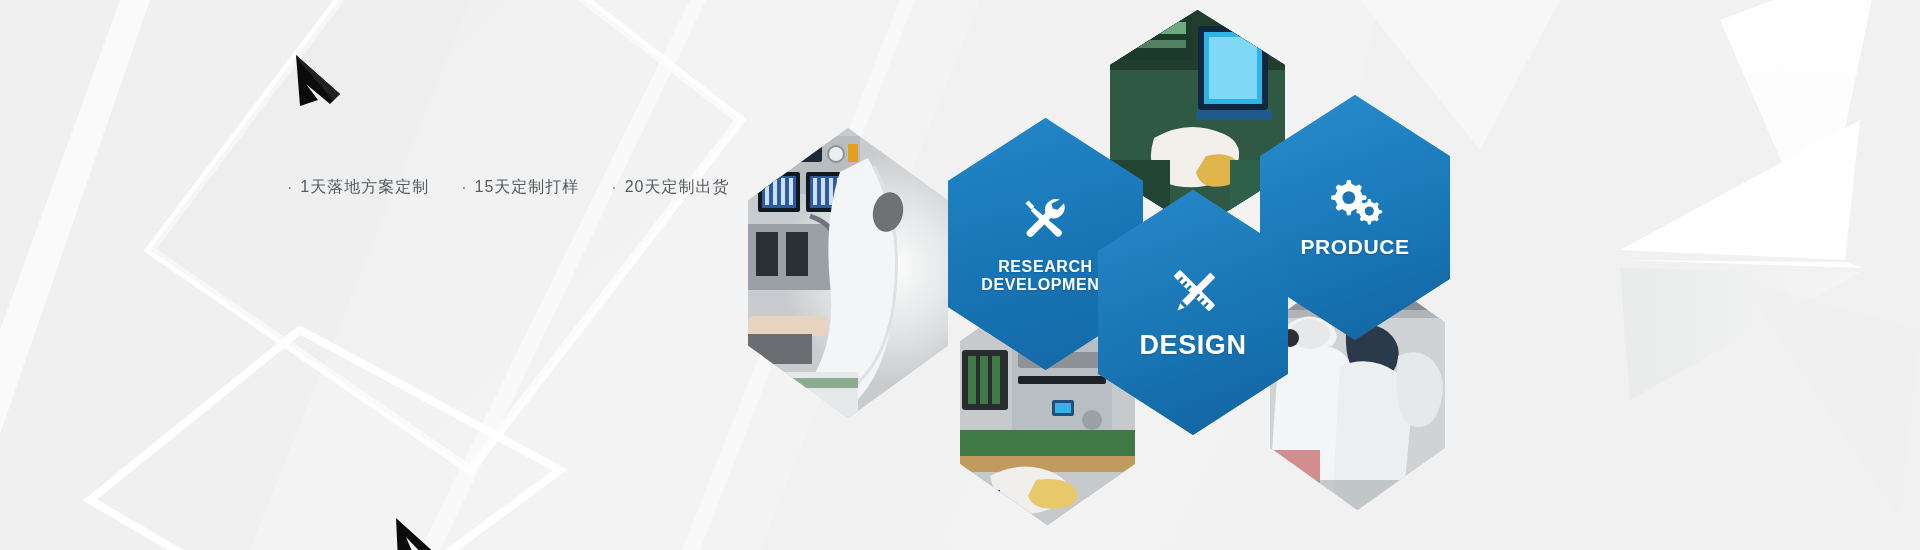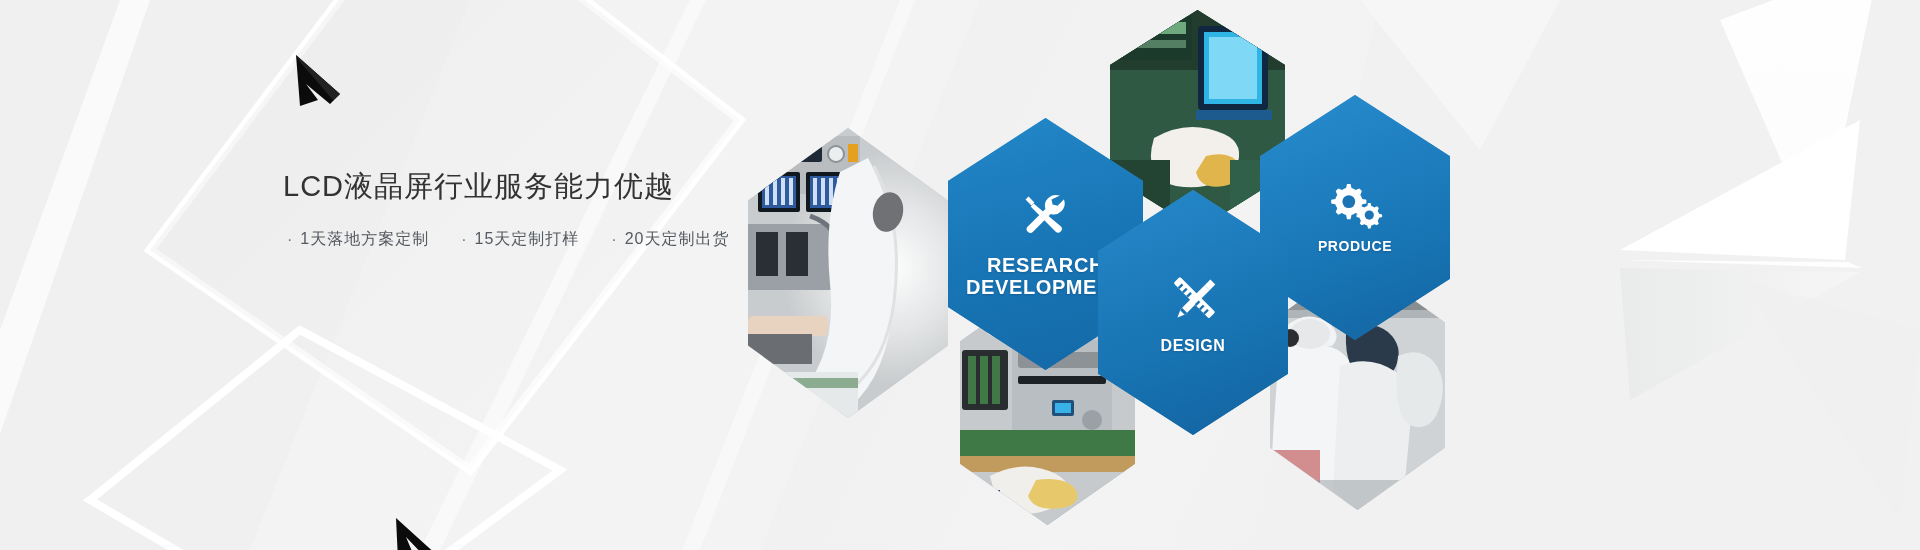--- a/index.html
+++ b/index.html
@@ -112,21 +112,20 @@
       <polygon points="1720,20 1880,-40 1820,250" fill="url(#gStarA)" opacity="0.95"></polygon>
       <polygon points="1620,250 1860,120 1845,260" fill="#ffffff" opacity="0.97"></polygon>
       <polygon points="1620,260 1848,262 1862,268" fill="#ffffff" opacity="0.9"></polygon>
       <polygon points="1620,268 1860,272 1630,400" fill="url(#gStarB)" opacity="0.95"></polygon>
       <polygon points="1740,280 1920,330 1900,520" fill="#f0f0f0" opacity="0.7"></polygon>
       <polygon points="1360,0 1560,0 1480,150" fill="#f6f6f6" opacity="0.9"></polygon>
     </svg>
   </div>
 
   <div class="text-block">
-    <div class="subline">LCD液晶屏行业服务能力优越</div>
     <div class="bullets">
       <span class="item">
         <span class="dot">·</span>
         <span>1天落地方案定制</span>
       </span>
       <span class="gap"></span>
       <span class="item">
         <span class="dot">·</span>
         <span>15天定制打样</span>
       </span>
@@ -257,21 +256,21 @@
       <div class="inner">
         <span class="hex-icon">
           <svg width="54" height="54" viewBox="0 0 54 54">
             <g fill="#ffffff">
               <path d="M9.5 6.5 L6.5 9.5 L12.4 15.4 L15.4 12.4 Z"></path>
               <path d="M14.6 13.6 L11.6 16.6 L36.5 41.5 q2.6 2.6 5.2 0 q2.6 -2.6 0 -5.2 Z"></path>
               <path d="M41 5.6 q-7 -2.3 -12 2.7 q-4.5 4.6 -2.6 10.6 L8.8 36.6 q-2.6 2.6 0 5.2 q2.6 2.6 5.2 0 L31.7 24 q6 1.9 10.6 -2.7 q5 -5 2.7 -12 L38.6 15.7 L33.6 14.6 L32.5 9.6 Z"></path>
             </g>
           </svg>
         </span>
-        <div class="hex-label" style="font-size:20px;">
+        <div class="hex-label" style="font-size:16px;">
           <div>RESEARCH</div>
           <div>DEVELOPMENT</div>
         </div>
       </div>
     </div>
 
     <div class="hex" style="left:540px; top:95px; width:190px; height:245px;">
       <div class="ph" style="
           background:linear-gradient(155deg,#3b96d4 0%,#2b84c4 35%,#1d74b4 75%,#17659f 100%);"></div>
       <div class="shade" style="background:linear-gradient(160deg,rgba(38,140,206,.90) 0%,rgba(24,118,182,.94) 60%,rgba(19,100,160,.96) 100%);"></div>
@@ -279,21 +278,21 @@
         <span class="hex-icon">
           <svg width="58" height="48" viewBox="0 0 58 48">
             <g fill="#ffffff">
               <path d="M21 3 l3.6 0 l.9 4.1 q2.2 .6 4 2 l3.9-1.6 l2.5 2.6 l-1.6 3.8 q1.4 1.8 2 4 l4.1 .9 l0 3.6 l-4.1 .9 q-.6 2.2 -2 4 l1.6 3.8 l-2.5 2.6 l-3.9-1.6 q-1.8 1.4 -4 2 l-.9 4.1 l-3.6 0 l-.9-4.1 q-2.2 -.6 -4 -2 l-3.9 1.6 l-2.5-2.6 l1.6-3.8 q-1.4-1.8 -2-4 l-4.1-.9 l0-3.6 l4.1-.9 q.6-2.2 2-4 l-1.6-3.8 l2.5-2.6 l3.9 1.6 q1.8-1.4 4-2 Z"></path>
               <circle cx="22.8" cy="20.6" r="6.4" fill="#1d74b4"></circle>
               <path d="M42 22 l2.6 0 l.7 3 q1.6 .4 2.9 1.4 l2.8-1.1 l1.8 1.8 l-1.1 2.8 q1 1.3 1.4 2.9 l3 .7 l0 2.6 l-3 .7 q-.4 1.6 -1.4 2.9 l1.1 2.8 l-1.8 1.8 l-2.8-1.1 q-1.3 1 -2.9 1.4 l-.7 3 l-2.6 0 l-.7-3 q-1.6-.4 -2.9-1.4 l-2.8 1.1 l-1.8-1.8 l1.1-2.8 q-1-1.3 -1.4-2.9 l-3-.7 l0-2.6 l3-.7 q.4-1.6 1.4-2.9 l-1.1-2.8 l1.8-1.8 l2.8 1.1 q1.3-1 2.9-1.4 Z"></path>
               <circle cx="43.3" cy="34.1" r="4.6" fill="#1d74b4"></circle>
             </g>
           </svg>
         </span>
-        <div class="hex-label" style="font-size:14px;">
+        <div class="hex-label" style="font-size:21px;">
           <div>PRODUCE</div>
         </div>
       </div>
     </div>
 
     <div class="hex" style="left:378px; top:190px; width:190px; height:245px;">
       <div class="ph" style="
           background:linear-gradient(155deg,#3a93d1 0%,#2a82c1 40%,#1b72b1 80%,#166099 100%);"></div>
       <div class="shade" style="background:linear-gradient(160deg,rgba(36,136,202,.88) 0%,rgba(23,115,178,.93) 60%,rgba(18,98,158,.95) 100%);"></div>
       <div class="inner">
@@ -310,20 +309,20 @@
                 <rect x="25.5" y="9" width="5.5" height="2.4" fill="#1b72b1"></rect>
                 <rect x="25.5" y="15" width="5.5" height="2.4" fill="#1b72b1"></rect>
                 <rect x="25.5" y="21" width="5.5" height="2.4" fill="#1b72b1"></rect>
                 <rect x="25.5" y="33" width="5.5" height="2.4" fill="#1b72b1"></rect>
                 <rect x="25.5" y="39" width="5.5" height="2.4" fill="#1b72b1"></rect>
                 <rect x="25.5" y="45" width="5.5" height="2.4" fill="#1b72b1"></rect>
               </g>
             </g>
           </svg>
         </span>
-        <div class="hex-label" style="font-size:16px;">
+        <div class="hex-label" style="font-size:27px;">
           <div>DESIGN</div>
         </div>
       </div>
     </div>
 
   </div>
 </div>
 
 </body></html>

